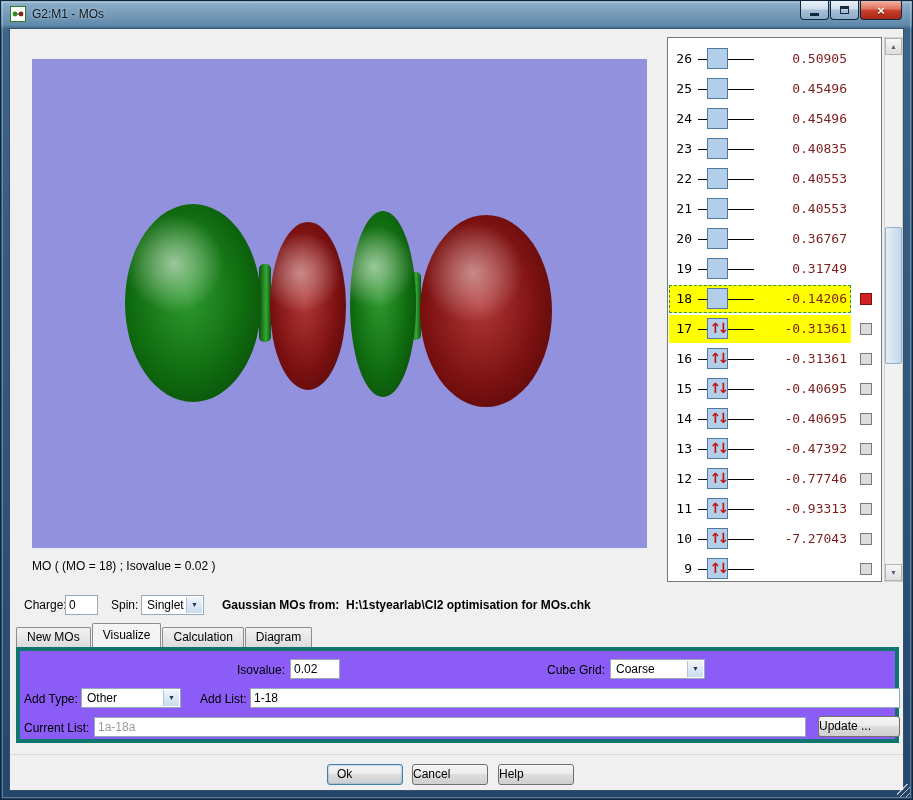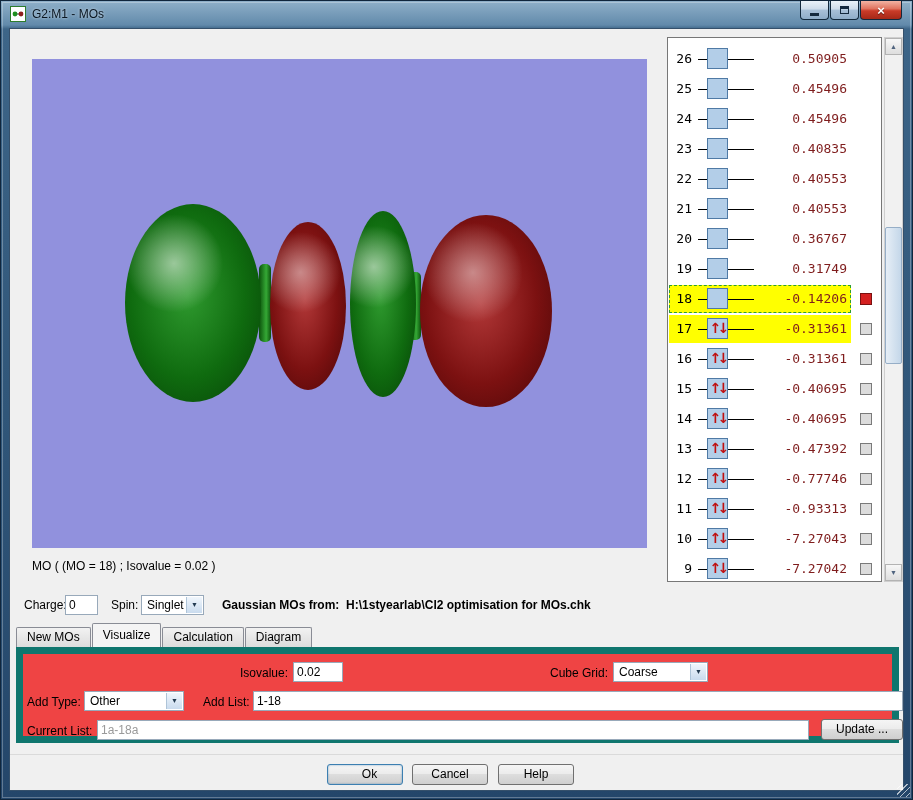--- a/index.html
+++ b/index.html
@@ -132,27 +132,27 @@
   
   .tabbar { position:absolute; left:6px; top:595px; height:23px; display:flex; align-items:flex-end; z-index:3; }
   .tab {
     height:19px; line-height:19px; padding:0 10px; margin-right:1px; font-size:12px;
     border:1px solid #898c95; border-bottom:none; border-radius:2px 2px 0 0;
     background:linear-gradient(#f2f2f2,#dcdcdc);
   }
   .tab.active { height:23px; line-height:22px; background:#f4f4f4; }
   .panel {
     position:absolute; left:6px; top:618px; width:883px; height:96px; box-sizing:border-box;
-    border:7px solid #0f766e; background:#ef4444;
+    border:4px solid #0f766e; background:#8b5cf6;
   }
 
   
   .sep { position:absolute; left:0; top:725px; width:100%; height:2px; border-top:1px solid #dadada; }
   .btn {
-    position:absolute; height:21px; box-sizing:border-box; text-align:center; line-height:19px;
+    position:absolute; height:21px; box-sizing:border-box; line-height:19px;
     font-size:12px; color:#000; border:1px solid #707070; border-radius:3px;
     background:linear-gradient(#f5f5f5 0%,#ececec 45%,#dddddd 50%,#cfcfcf 100%);
   }
   .btn.focus { border-color:#3c7fb1; box-shadow:inset 0 0 2px rgba(60,127,177,.7);padding-left:9px; }
   .grip {
     position:absolute; right:2px; bottom:2px; width:13px; height:13px;
     background:repeating-linear-gradient(135deg, transparent 0 3px, rgba(255,255,255,.65) 3px 4px);
   }
 </style>
 </head>
@@ -321,21 +321,20 @@
           <span class="mo-line"></span>
           <span class="mo-box"><span class="arr-up">↑</span><span class="arr-dn">↓</span></span>
           <span class="mo-energy">-7.27043</span>
           <span class="mo-check gray"></span>
         </div>
         <div class="mo-row">
           <span class="row-bg"></span>
           <span class="mo-num">9</span>
           <span class="mo-line"></span>
           <span class="mo-box"><span class="arr-up">↑</span><span class="arr-dn">↓</span></span>
-          <span class="mo-energy">-7.27042</span>
           <span class="mo-check gray"></span>
         </div>
       </div>
     <div class="scrollbar">
       <div class="sb-btn up">▲</div>
       <div class="sb-thumb"></div>
       <div class="sb-btn down">▼</div>
     </div>
 
     <span class="lbl" style="left:14px; top:566px;">Charge:</span>

